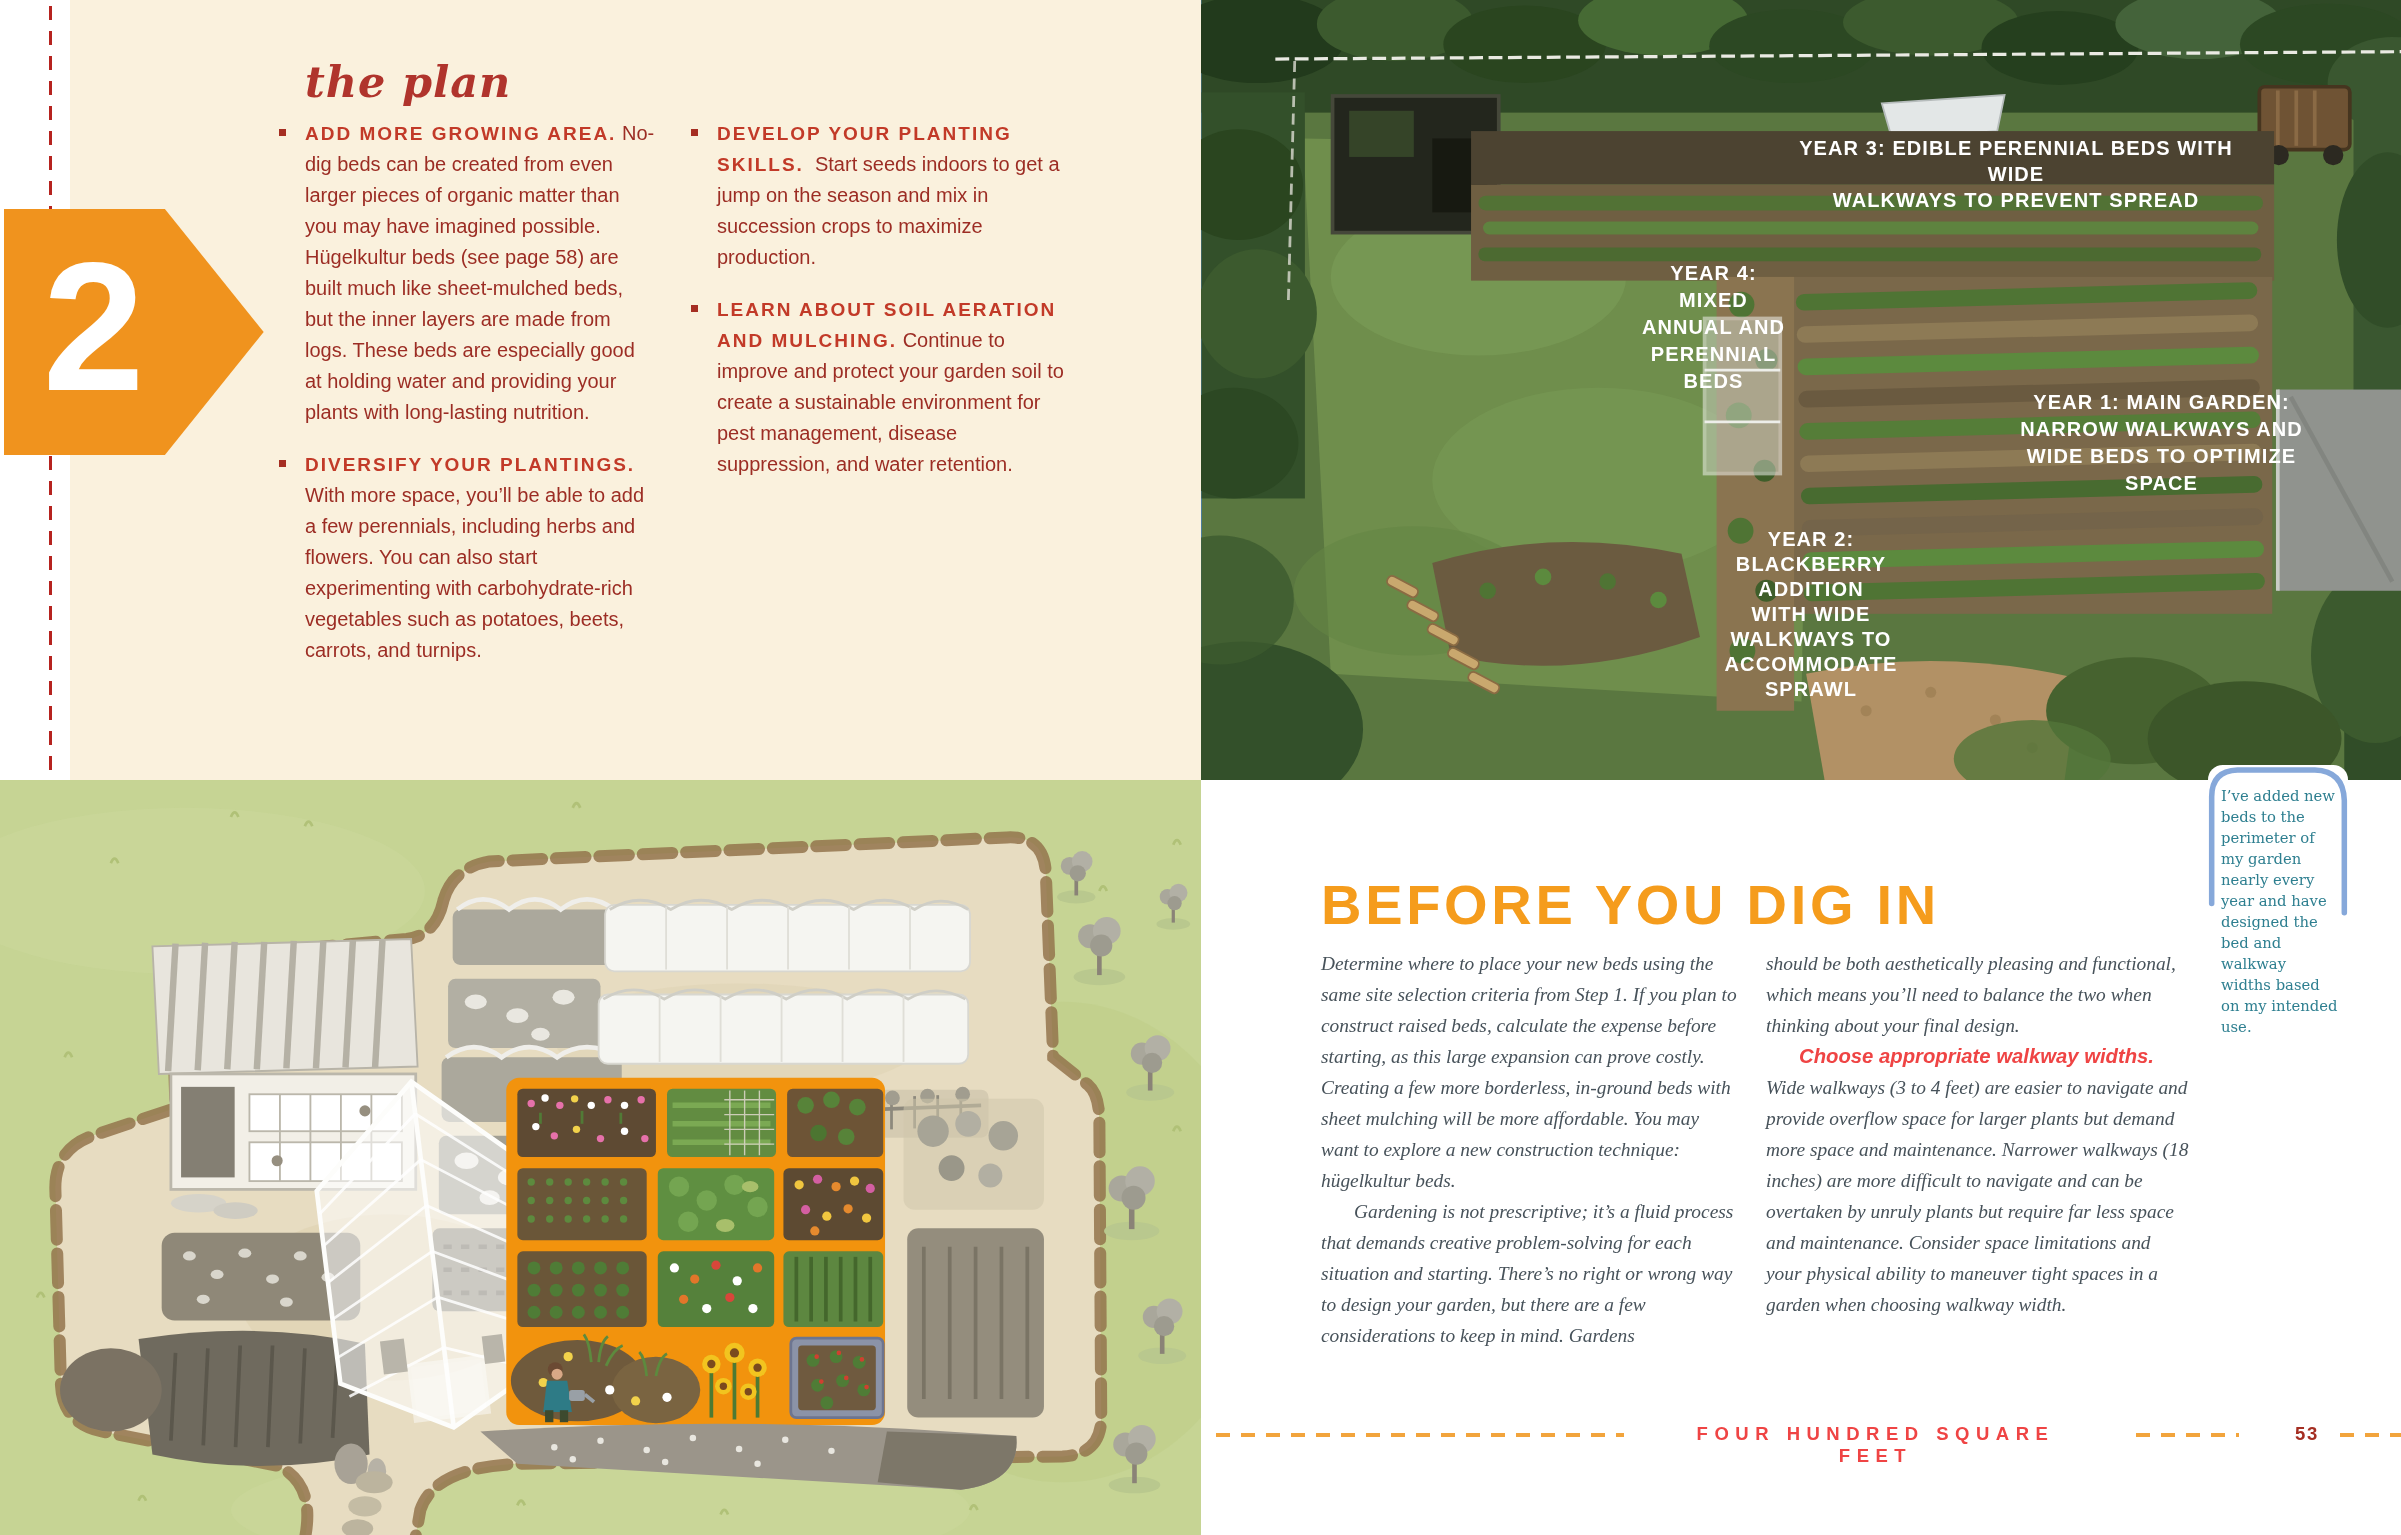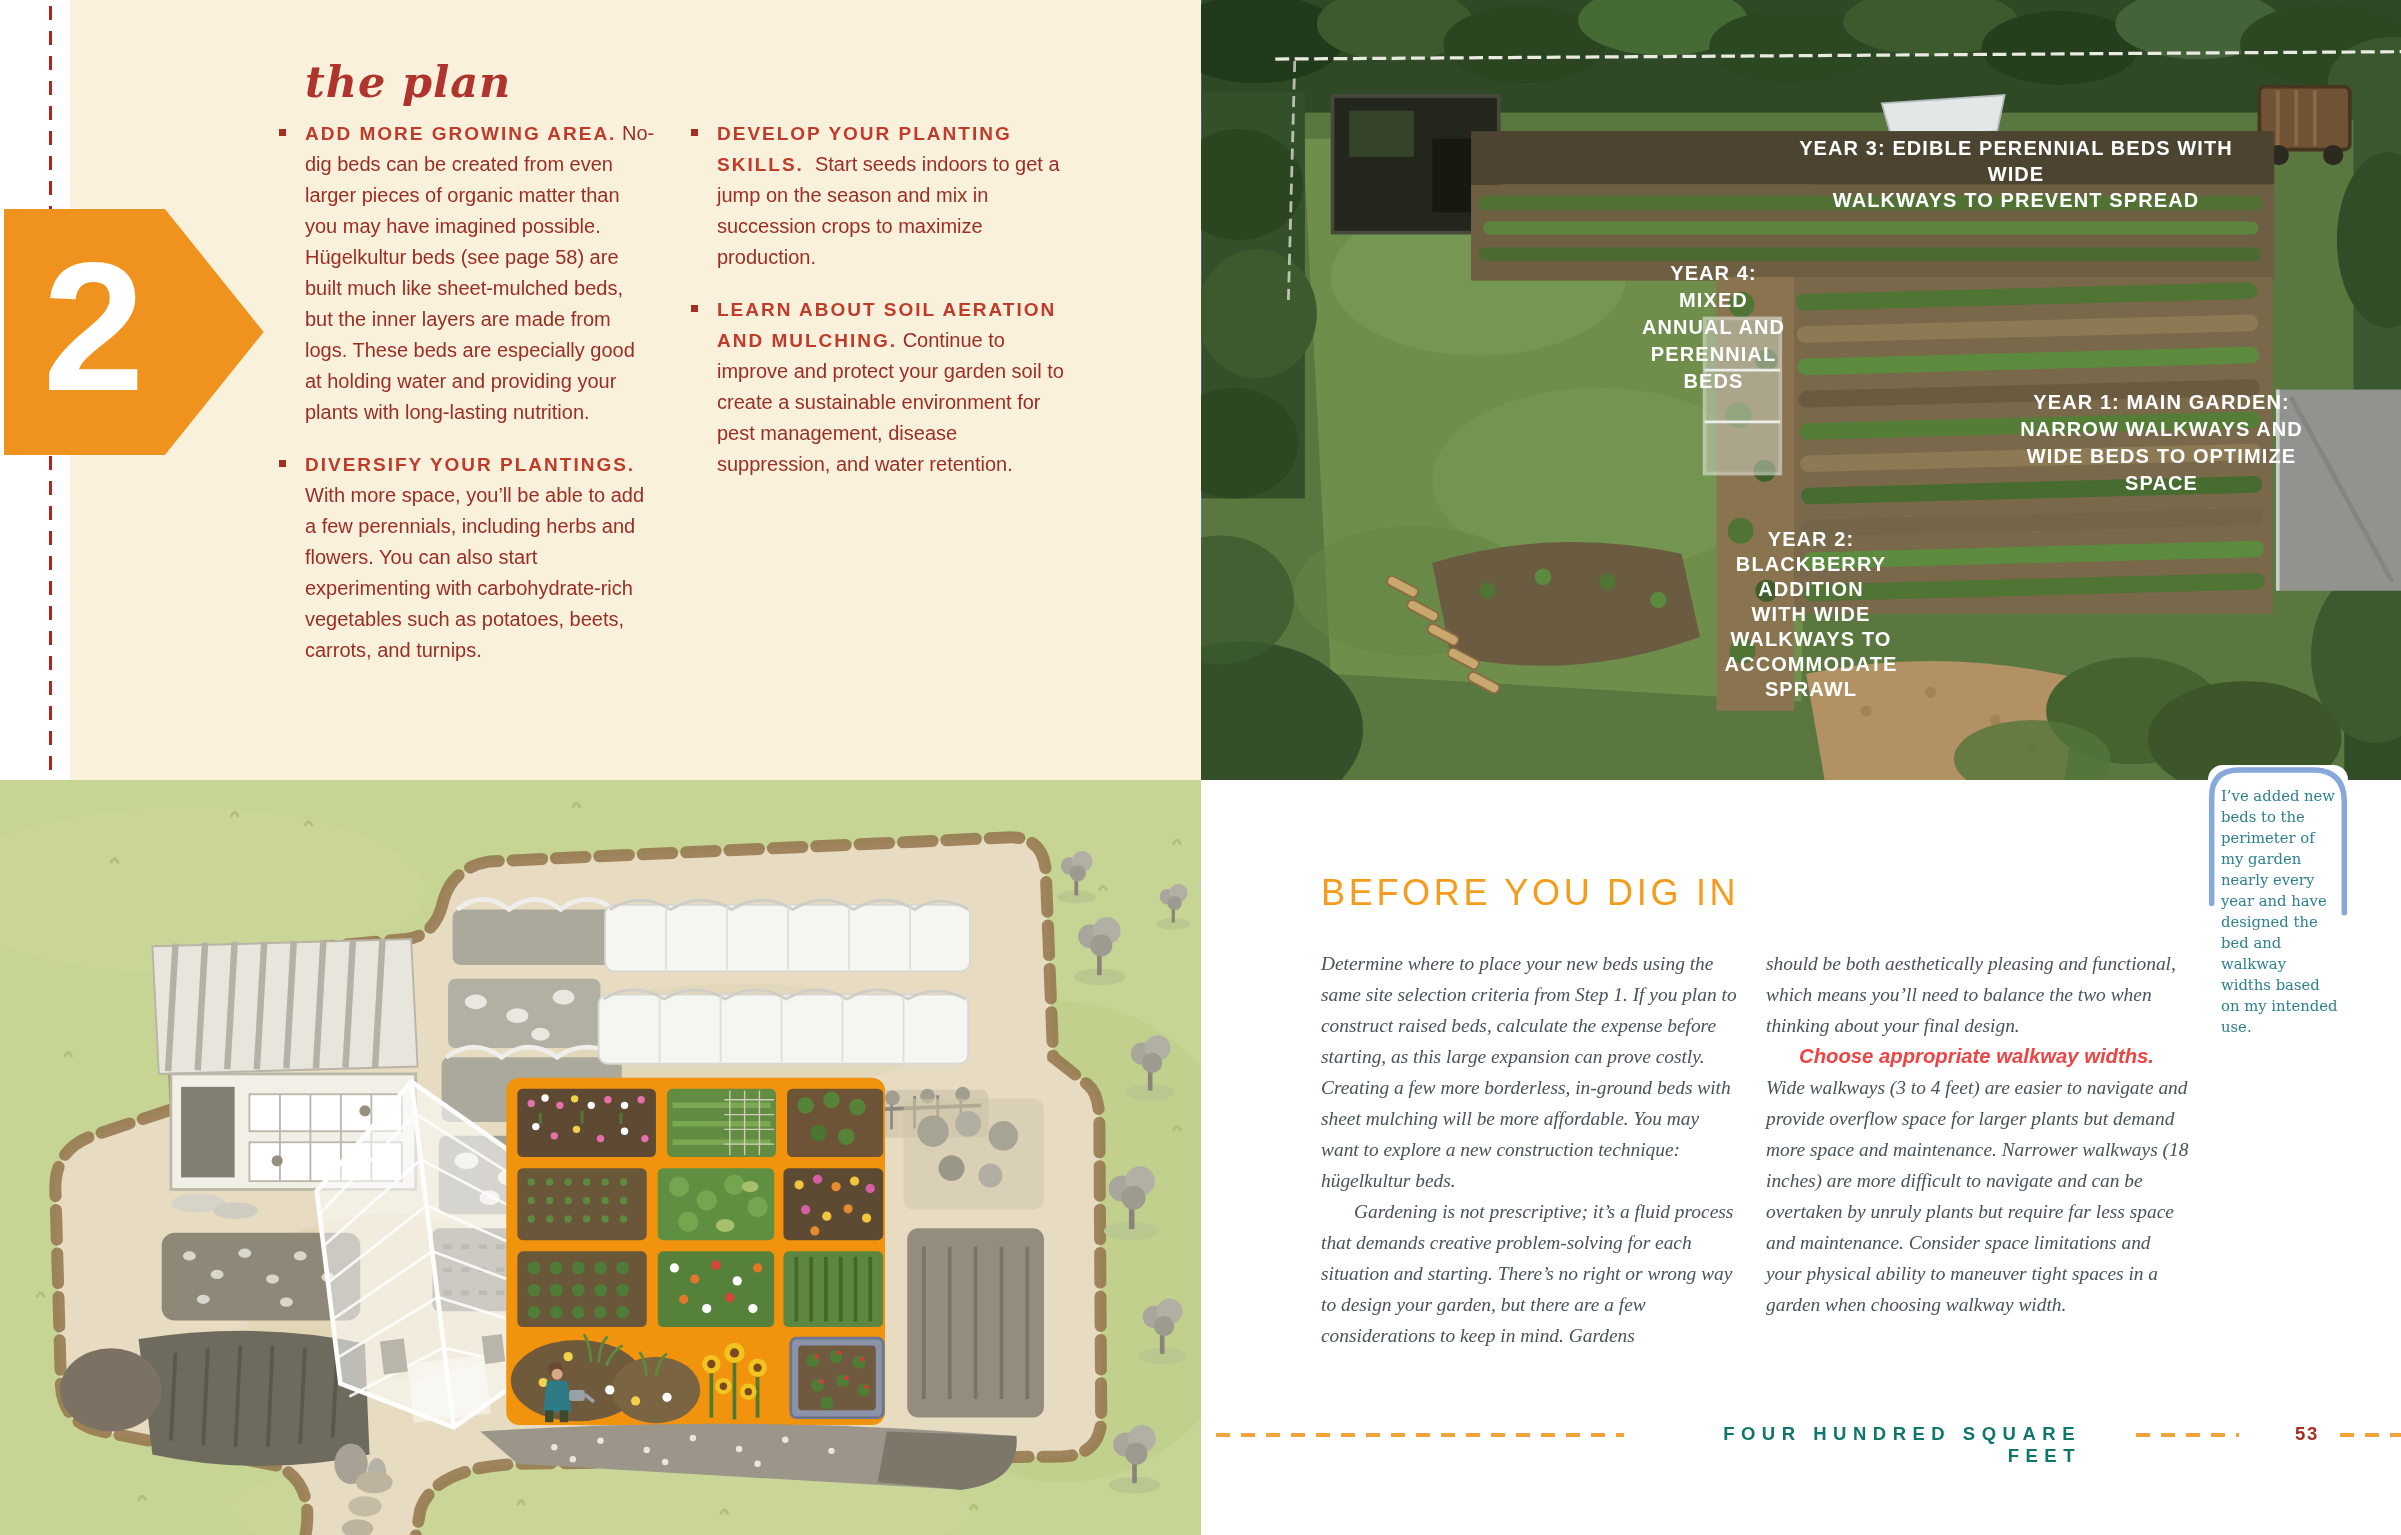--- a/index.html
+++ b/index.html
@@ -33,38 +33,38 @@
   .photo-label{position:absolute;color:#ffffff;font-weight:bold;font-size:20px;line-height:26px;
     letter-spacing:1.1px;text-align:center;}
   #lbl-y3{left:573px;top:135px;width:484px;}
   #lbl-y4{left:397px;top:260px;width:231px;line-height:27px;}
   #lbl-y1{left:811px;top:389px;width:299px;line-height:27px;}
   #lbl-y2{left:504px;top:527px;width:212px;line-height:25px;}
   
   .illo{position:absolute;left:0;top:780px;width:1201px;height:756px;overflow:hidden;background:#c6d494;}
   
   .right-body{position:absolute;left:1201px;top:780px;width:1201px;height:756px;background:#ffffff;}
-  .article-heading{position:absolute;left:120px;top:92px;font-size:36px;font-weight:normal;
+  .article-heading{position:absolute;left:120px;top:92px;font-size:56px;font-weight:bold;
     letter-spacing:3.7px;color:#f59c1c;}
   .acol{position:absolute;top:168px;font-family:"Liberation Serif",serif;font-size:19.4px;
     line-height:31px;color:#47525a;font-style:italic;}
   .acol.a1{left:120px;width:417px;}
   .acol.a2{left:565px;width:423px;}
   .acol p{margin:0;}
   .acol p.indent{text-indent:33px;}
   .lead{font-family:"Liberation Sans",sans-serif;font-weight:bold;color:#ef4444;font-size:20.3px;}
   
   .footer{position:absolute;left:0;top:641px;width:1201px;height:31px;}
   .dash-seg{position:absolute;top:12px;height:3.7px;
     background:repeating-linear-gradient(90deg,#f2a43c 0 14px,transparent 14px 25px);}
   .ds1{left:14.8px;width:408px;}
   .ds2{left:935px;width:103px;}
   .ds3{left:1139px;width:62px;}
-  .footer-title{position:absolute;left:469px;top:1.8px;width:411px;text-align:right;
-    font-size:18.5px;font-weight:bold;letter-spacing:6.5px;color:#0f766e;}
+  .footer-title{position:absolute;left:469px;top:1.8px;width:411px;text-align:center;
+    font-size:18.5px;font-weight:bold;letter-spacing:6.5px;color:#ef4444;}
   .page-number{position:absolute;left:1071px;top:1.8px;font-size:18.5px;font-weight:bold;
     letter-spacing:1.8px;color:#a52e22;margin-left:23px;}
   
   .note{position:absolute;left:2208px;top:765px;width:140px;height:233px;background:#ffffff;border-radius:14.8px;}
   .note svg{position:absolute;left:0;top:0;}
   .note-text{position:absolute;left:13px;top:20.3px;width:117px;font-family:"DejaVu Serif",serif;
     font-size:14.8px;line-height:21px;color:#2e7f90;}
 </style>
 </head>
 <body>

